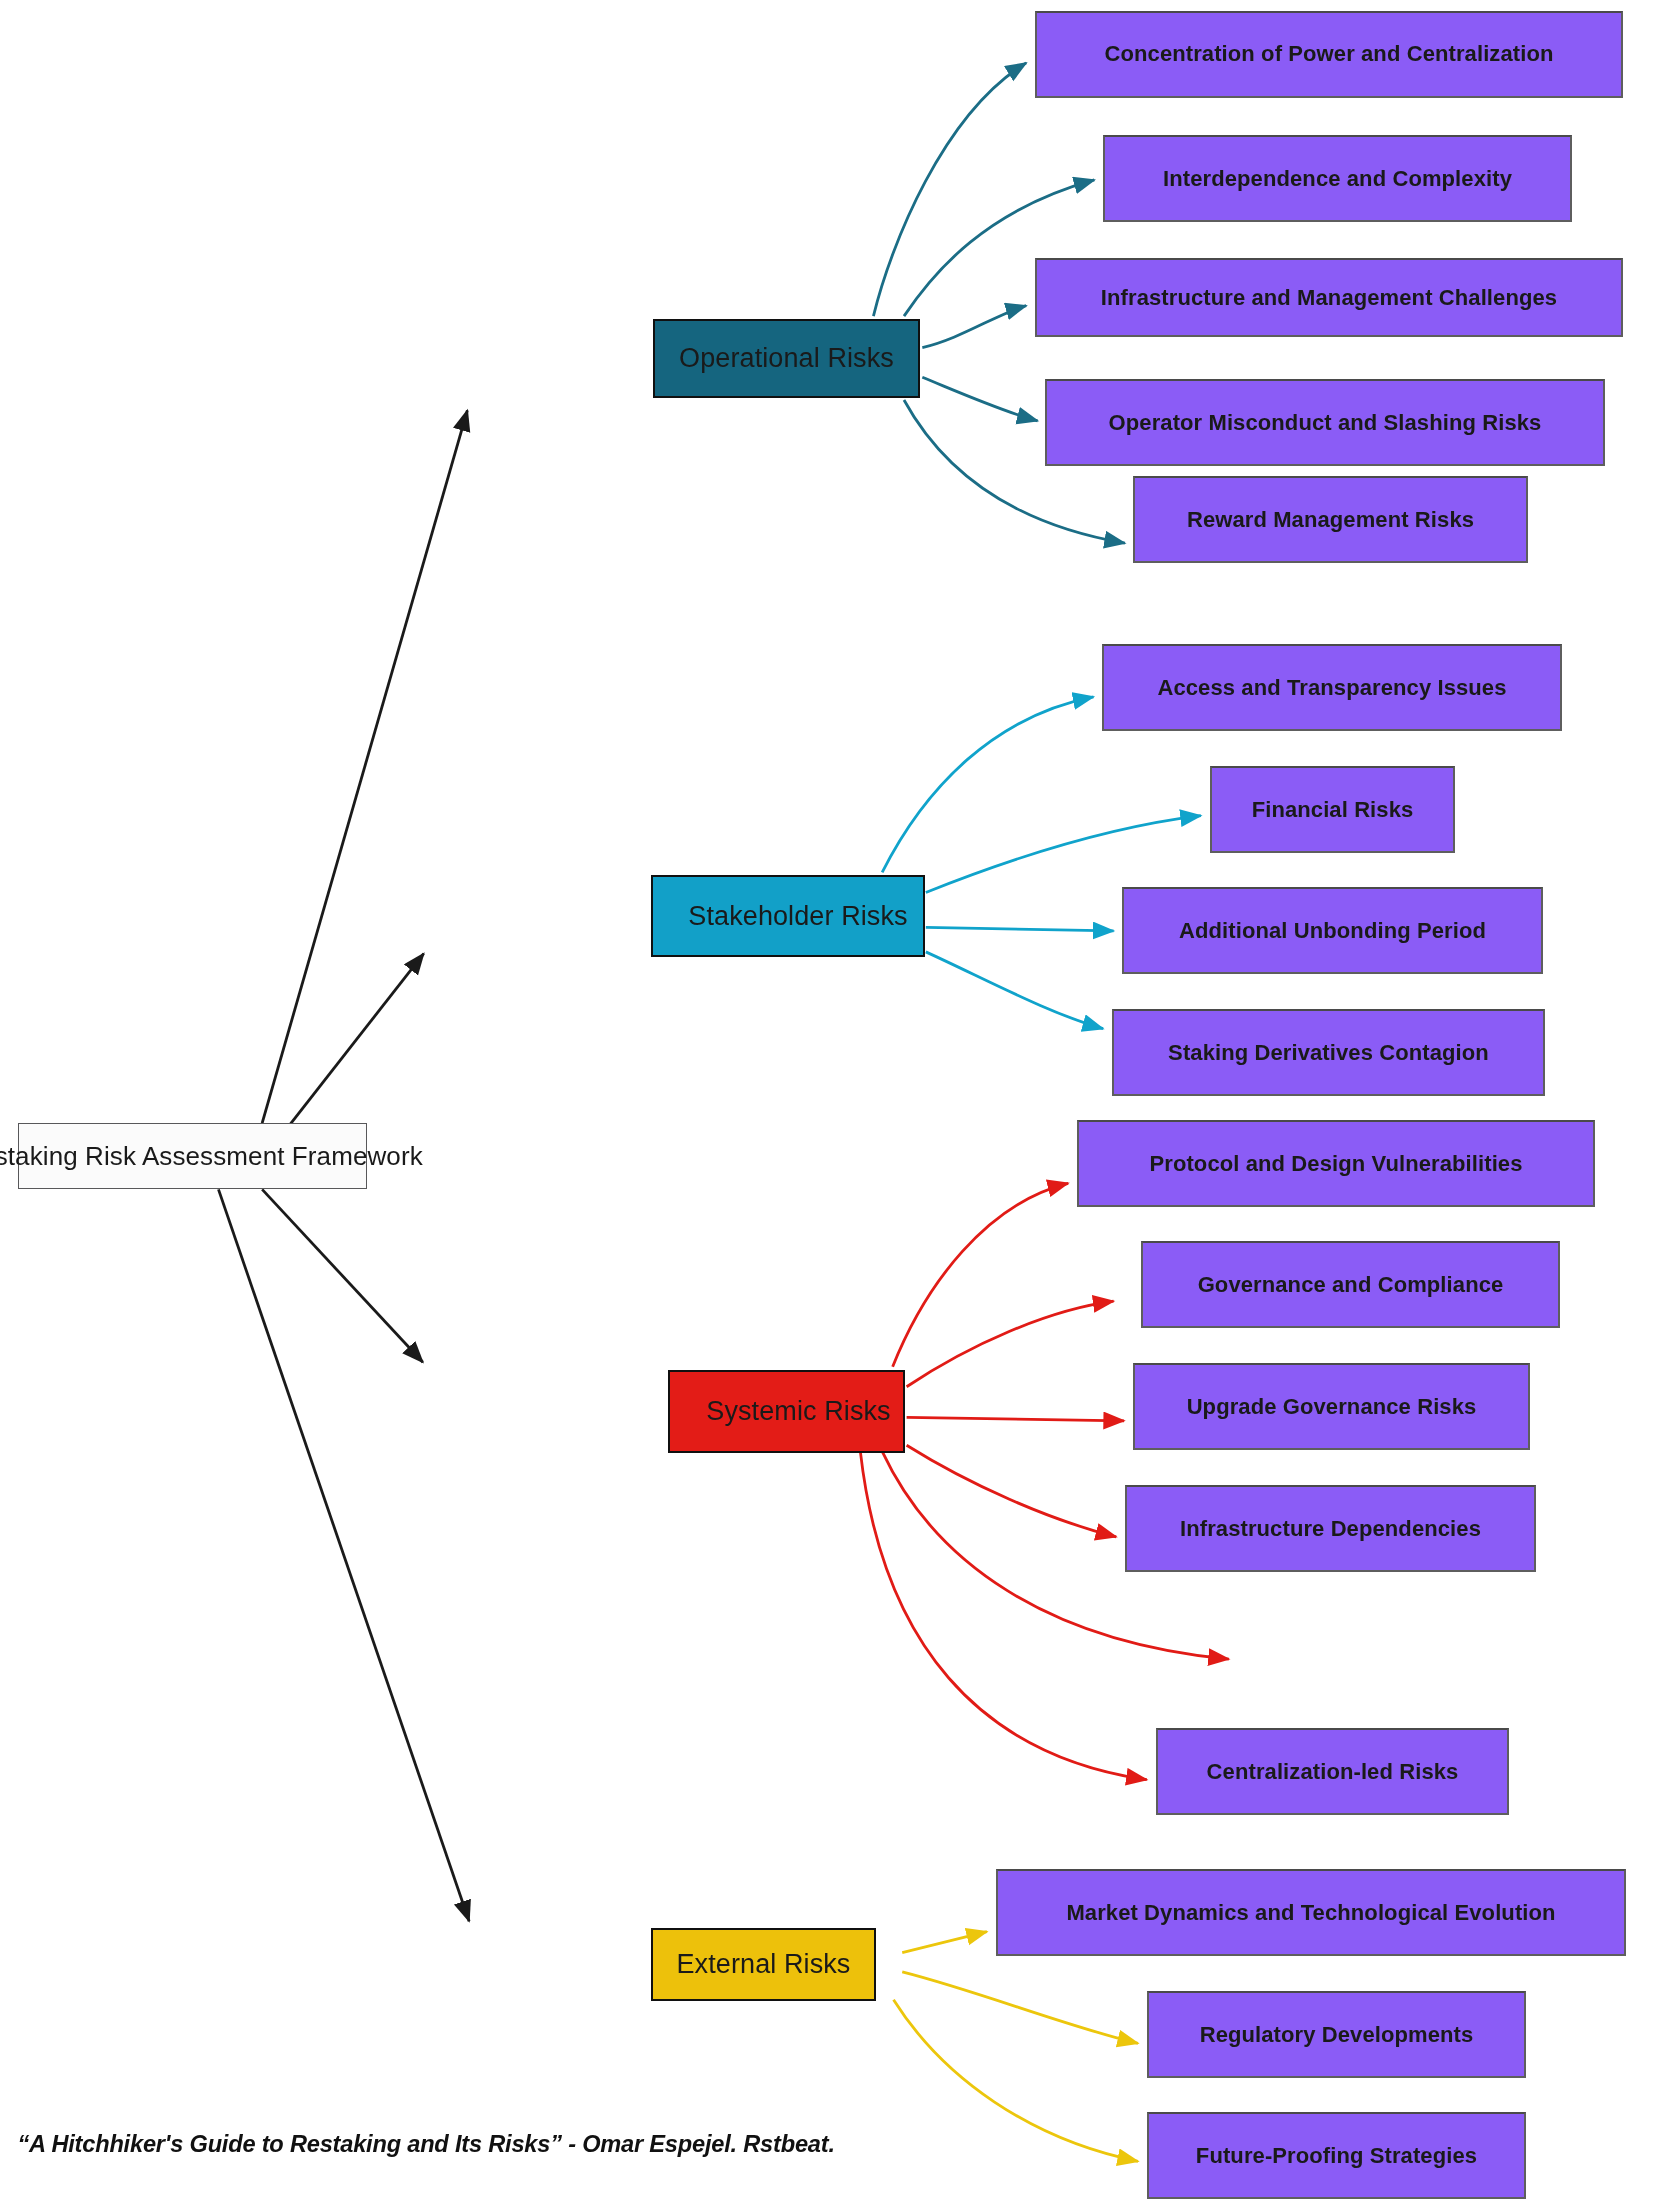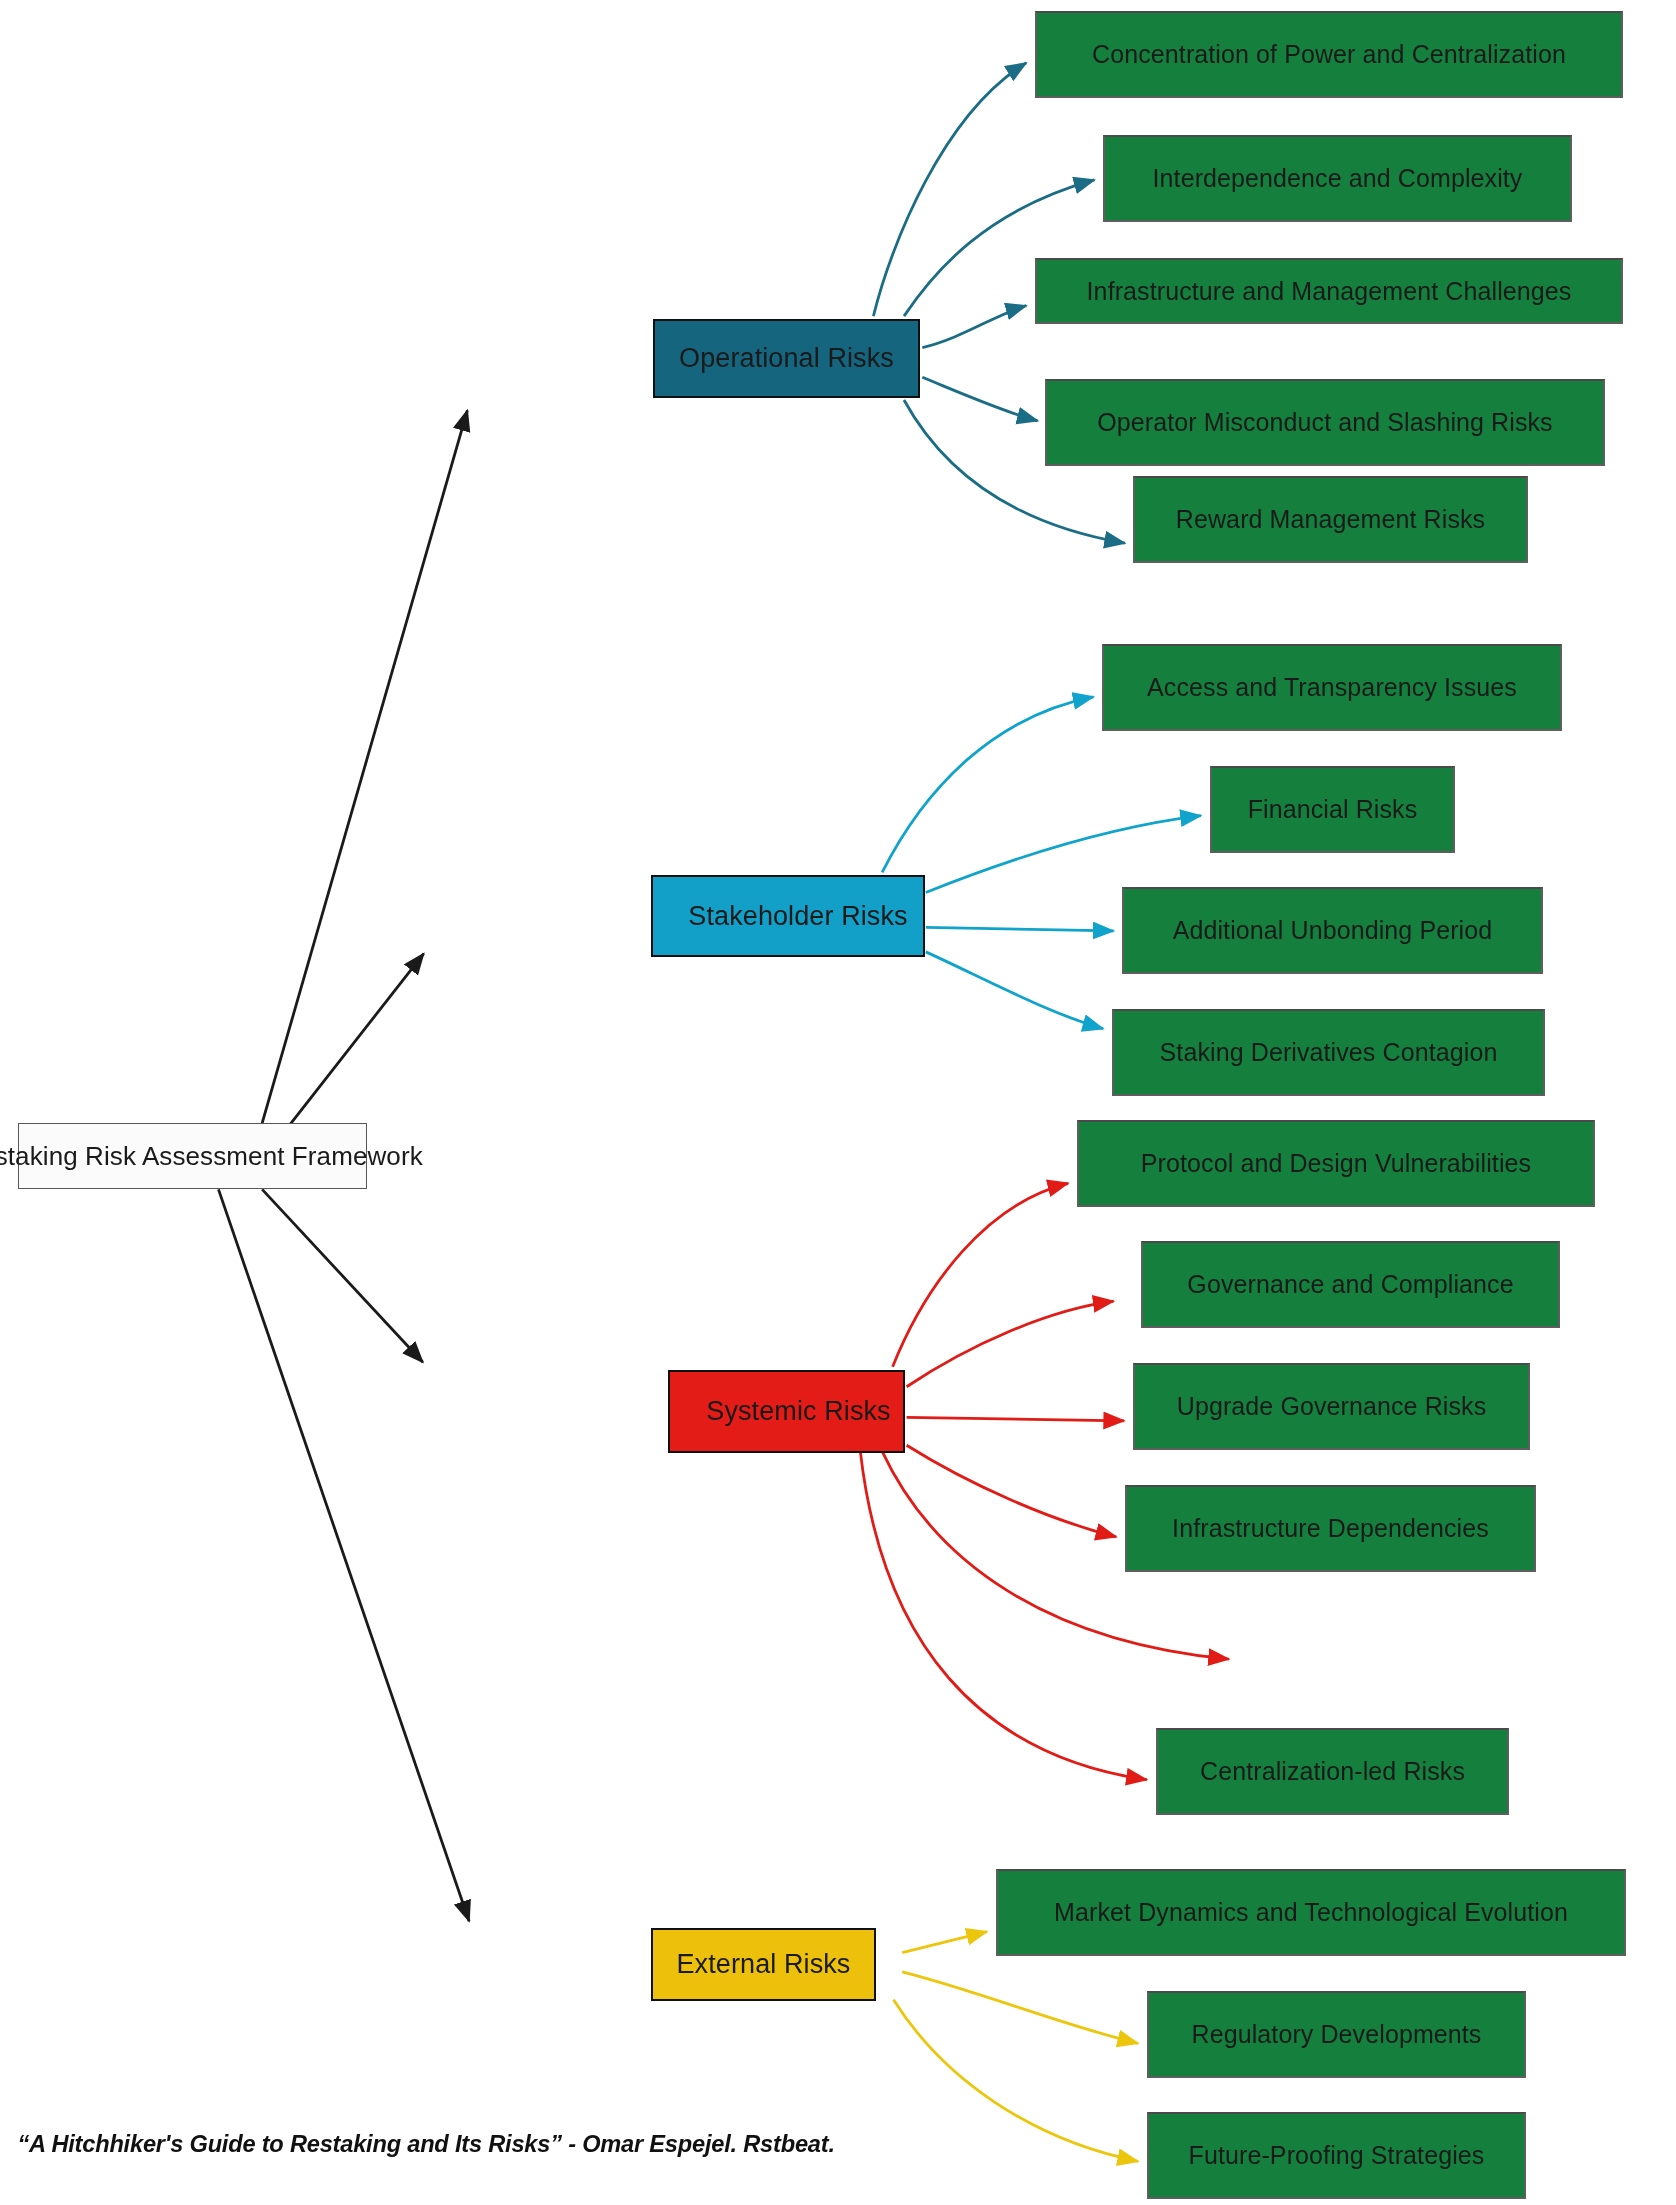--- a/index.html
+++ b/index.html
@@ -41,24 +41,25 @@
     border:2.6px solid #101010;
     font-size:27px;
   }
   .n-cat.teal-dark{background:#15657F;}
   .n-cat.teal-light{background:#12A0C8;}
   .n-cat.red{background:#E31C17;padding-left:24px;}
   .n-cat.gold{background:#EDC10B;}
 
   
   .n-leaf{
-    background:#15803d;
+    background:#8b5cf6;
     border:2.6px solid #5e5e5e;
     border-top-color:#4a4a4a;
-    font-size:25px;
+    font-size:22px;
+    font-weight:bold;
   }
 
   .caption{
     position:absolute;
     font-family:"Liberation Sans", sans-serif;
     font-style:italic;
     font-weight:bold;
     font-size:23.6px;
     color:#111;
     white-space:nowrap;
@@ -133,21 +134,21 @@
 
   <div class="node n-cat teal-dark" style="left:653px;top:319px;width:267px;height:79px;">
     <span class="label">Operational Risks</span>
   </div>
   <div class="node n-leaf" style="left:1035px;top:10.5px;width:588px;height:87px;">
     <span class="label">Concentration of Power and Centralization</span>
   </div>
   <div class="node n-leaf" style="left:1103px;top:135px;width:469px;height:87px;">
     <span class="label">Interdependence and Complexity</span>
   </div>
-  <div class="node n-leaf" style="left:1035px;top:258px;width:588px;height:66px;">
+  <div class="node n-leaf" style="left:1035px;top:258px;width:588px;height:79px;">
     <span class="label">Infrastructure and Management Challenges</span>
   </div>
   <div class="node n-leaf" style="left:1045px;top:379px;width:560px;height:87px;">
     <span class="label">Operator Misconduct and Slashing Risks</span>
   </div>
   <div class="node n-leaf" style="left:1133px;top:476px;width:395px;height:87px;">
     <span class="label">Reward Management Risks</span>
   </div>
 
   <div class="node n-cat teal-light" style="left:651px;top:875px;width:274px;height:82px;padding-left:20px;">

